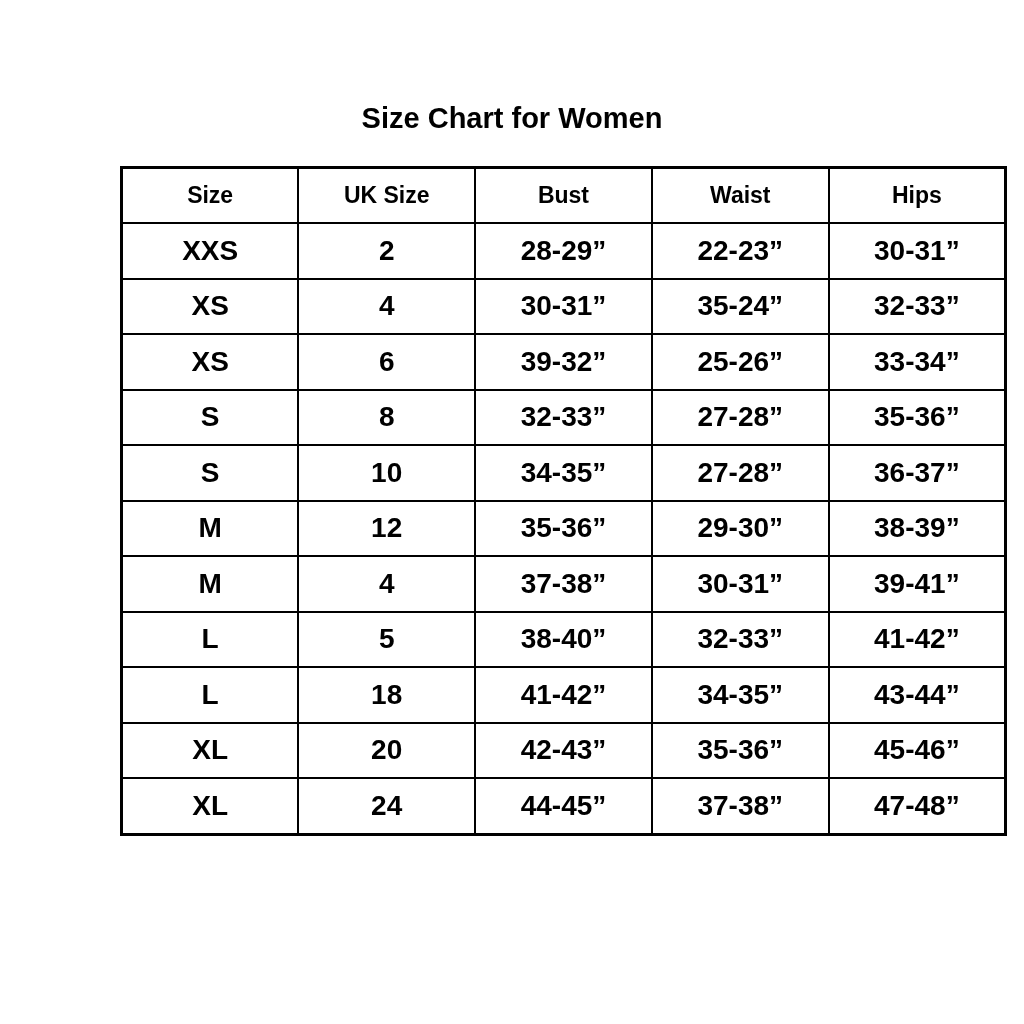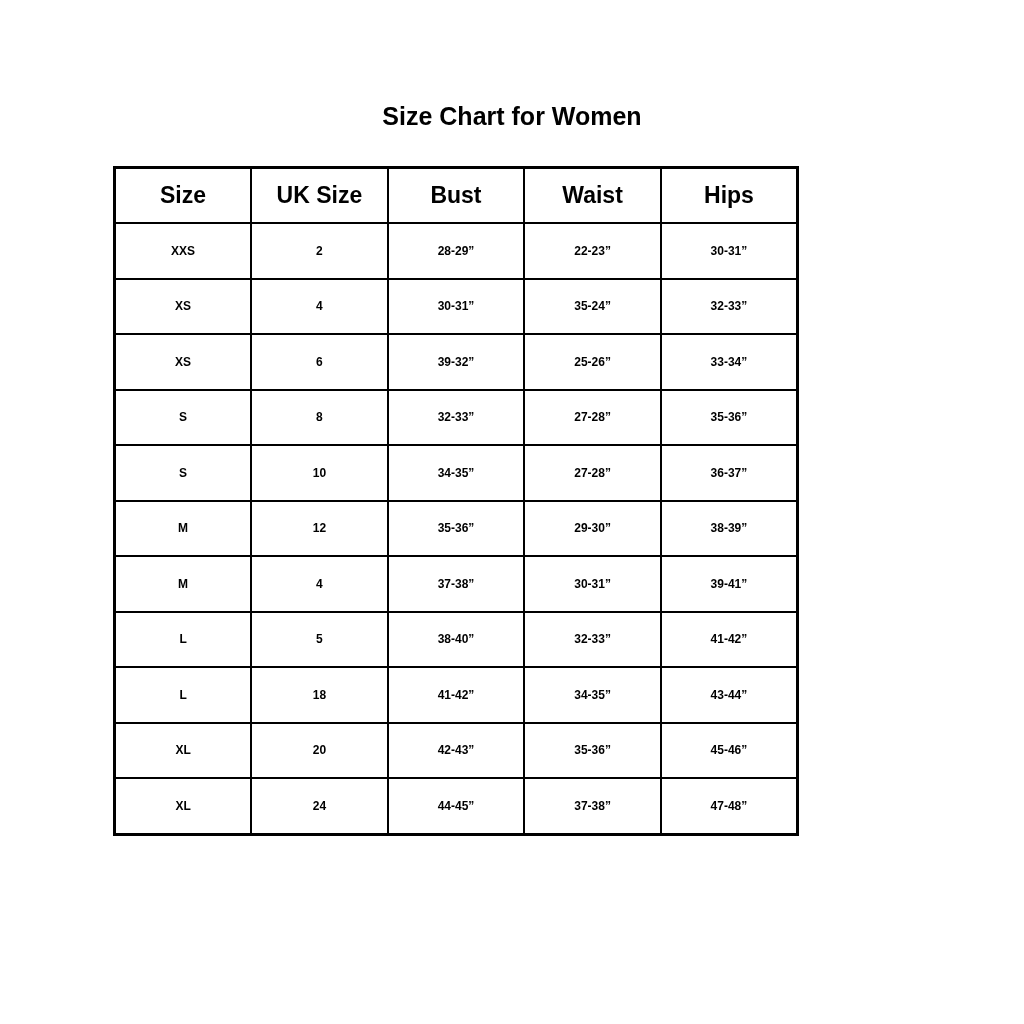--- a/index.html
+++ b/index.html
@@ -11,50 +11,50 @@
     font-family: "Liberation Sans", sans-serif;
     color: #000000;
     position: relative;
   }
   .page-title {
     position: absolute;
     top: 102px;
     left: 0;
     width: 1024px;
     text-align: center;
-    font-size: 25px;
+    font-size: 29px;
     font-weight: bold;
     color: #000000;
   }
   table.size-chart {
     position: absolute;
-    left: 113px;
+    left: 120px;
     top: 166px;
-    width: 686px;
+    width: 887px;
     border-collapse: collapse;
     table-layout: fixed;
     border: 3px solid #000000;
   }
   table.size-chart th,
   table.size-chart td {
     border: 2.5px solid #000000;
     text-align: center;
     vertical-align: middle;
     font-weight: bold;
     color: #000000;
     background: #ffffff;
     padding: 0;
   }
   table.size-chart th {
     height: 53px;
     font-size: 23px;
   }
   table.size-chart td {
     height: 53.5px;
-    font-size: 12px;
+    font-size: 28px;
   }
 </style>
 </head>
 <body>
 
 <div class="page-title">Size Chart for Women</div>
 
 <table class="size-chart">
   <thead>
     <tr>

